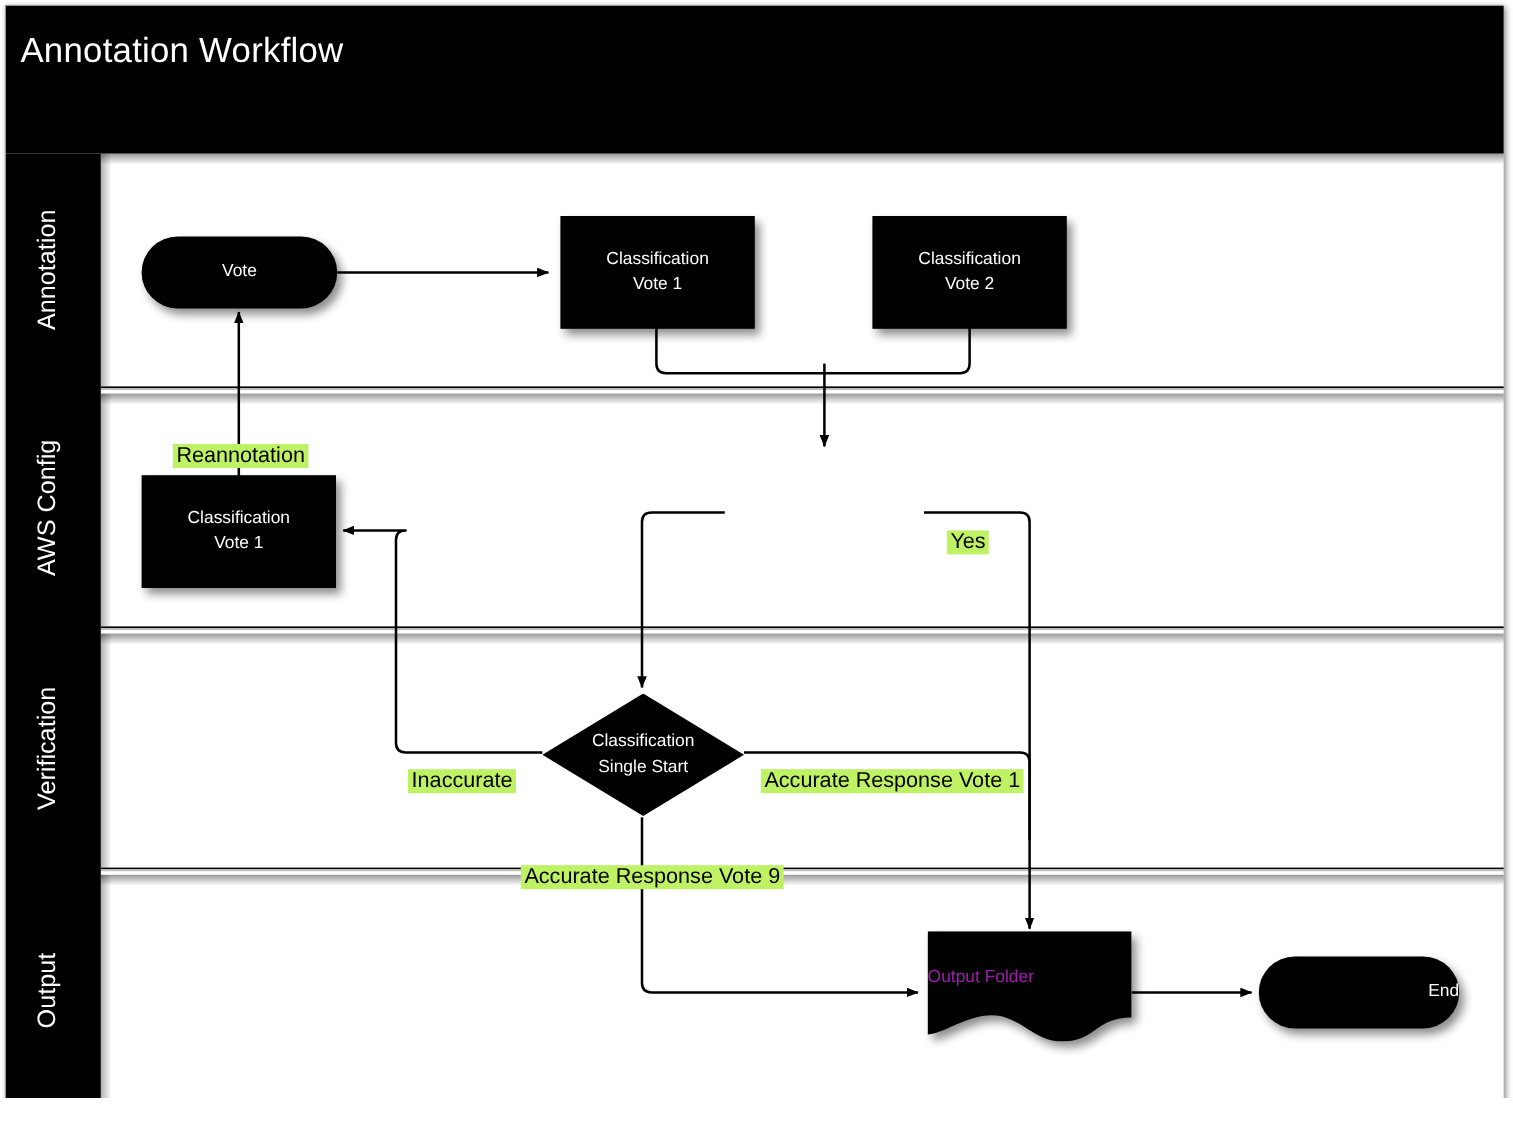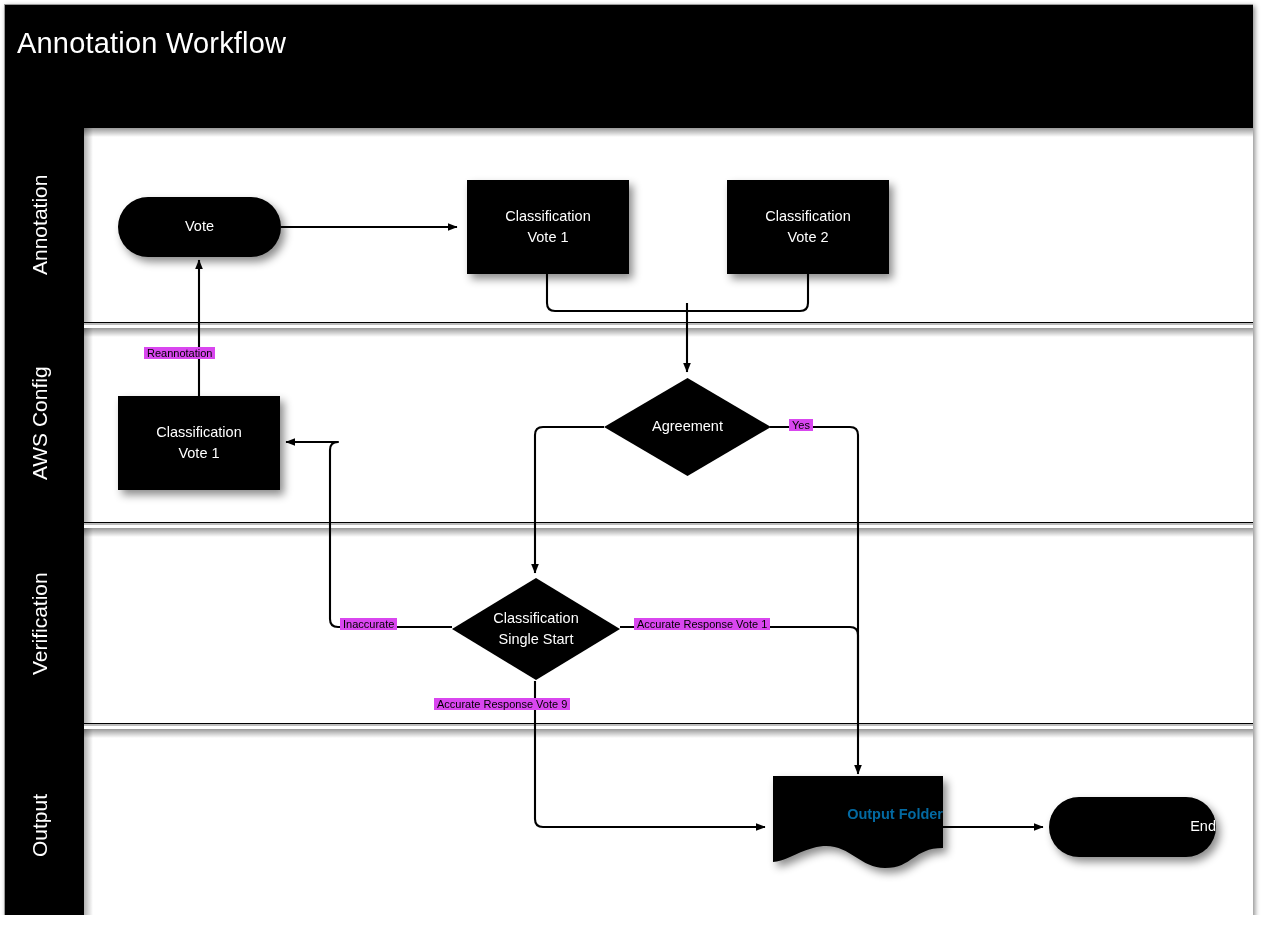--- a/index.html
+++ b/index.html
@@ -74,32 +74,32 @@
   .diamond{
     position:absolute;
     display:flex;align-items:center;justify-content:center;text-align:center;
     color:#fff;font-size:14.5px;line-height:1.45;
     background:#000;
     clip-path:polygon(50% 0,100% 50%,50% 100%,0 50%);
     filter:drop-shadow(5px 6px 5px rgba(0,0,0,.45));
   }
   .doc-node{
     position:absolute;
-    color:#0369a1;font-size:14.5px;
-    display:flex;align-items:center;justify-content:flex-end;
+    color:#a21caf;font-size:14.5px;
+    display:flex;align-items:center;justify-content:flex-start;
     filter:drop-shadow(4px 5px 4px rgba(0,0,0,.45));
-    font-weight:bold;
   }
   .doc-svg{position:absolute;left:0;top:0;}
   .doc-text{position:relative;z-index:2;}
 
   .edge-label{
-    position:absolute;color:#000;font-size:11px;
-    background:#d946ef;padding:0 3px;white-space:nowrap;
+    position:absolute;color:#000;font-size:18px;
+    background:#bef264;padding:0 3px;white-space:nowrap;
     line-height:1.1;
+    margin-top:23px;
   }
 </style>
 </head>
 <body>
 
 <div id="stage">
 
   <div id="pool"></div>
 
   <div class="lane" style="top:128px;height:194px;"></div>
@@ -174,23 +174,20 @@
   <div class="node rect" style="left:727px;top:180px;width:162px;height:94px;flex-direction:column;">
     <span>Classification</span>
     <span>Vote 2</span>
   </div>
 
   <div class="node rect" style="left:118px;top:396px;width:162px;height:94px;flex-direction:column;">
     <span>Classification</span>
     <span>Vote 1</span>
   </div>
 
-  <div class="diamond" style="left:604px;top:378px;width:167px;height:98px;">
-    <span>Agreement</span>
-  </div>
 
   <div class="diamond" style="left:452px;top:578px;width:168px;height:102px;flex-direction:column;">
     <span>Classification</span>
     <span>Single Start</span>
   </div>
 
   <div class="doc-node" style="left:773px;top:776px;width:170px;height:92px;">
     <svg class="doc-svg" width="170" height="92" viewBox="0 0 170 92">
       <path d="M0,0 H170 V72 C140,72 140,92 112,92 C84,92 74,62 40,72 C22,77 10,86 0,86 Z" fill="#000"></path>
     </svg>

